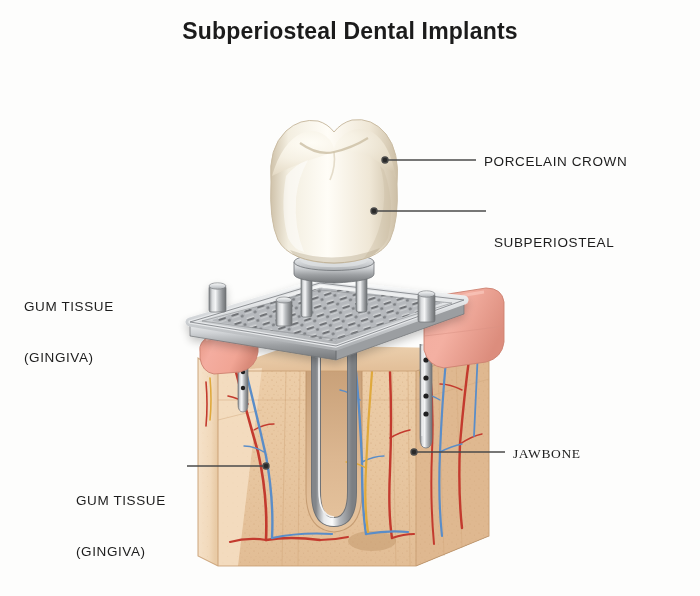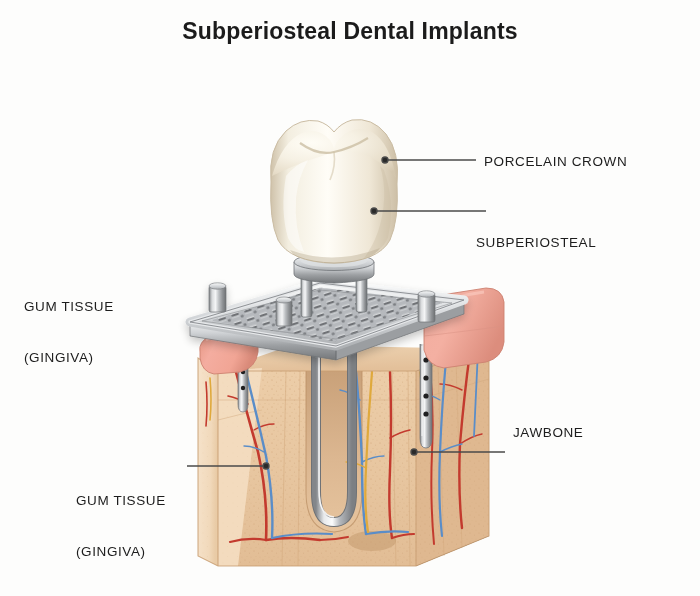--- a/index.html
+++ b/index.html
@@ -36,24 +36,24 @@
     font-size: 13.5px;
     color: #1d1d1d;
     letter-spacing: 0.6px;
     line-height: 17px;
     white-space: pre;
   }
   .label.right { text-align: right; }
   .label.left  { text-align: left; }
 
   #lbl-porcelain  { left: 484px; top: 153px; }
-  #lbl-framework  { left: 476px; top: 200px; }
+  #lbl-framework  { left: 494px; top: 200px; }
   #lbl-gum-top    { left: 24px;  top: 264px; width: 140px; }
   #lbl-gum-bottom { left: 76px;  top: 458px; width: 150px; }
-  #lbl-jawbone    { left: 513px; top: 424px; }
+  #lbl-jawbone    { left: 513px; top: 445px; font-family: Liberation Serif, serif; }
 
   svg.overlay {
     position: absolute;
     left: 0; top: 0;
     width: 700px;
     height: 596px;
     pointer-events: none;
   }
   svg.art {
     position: absolute;

